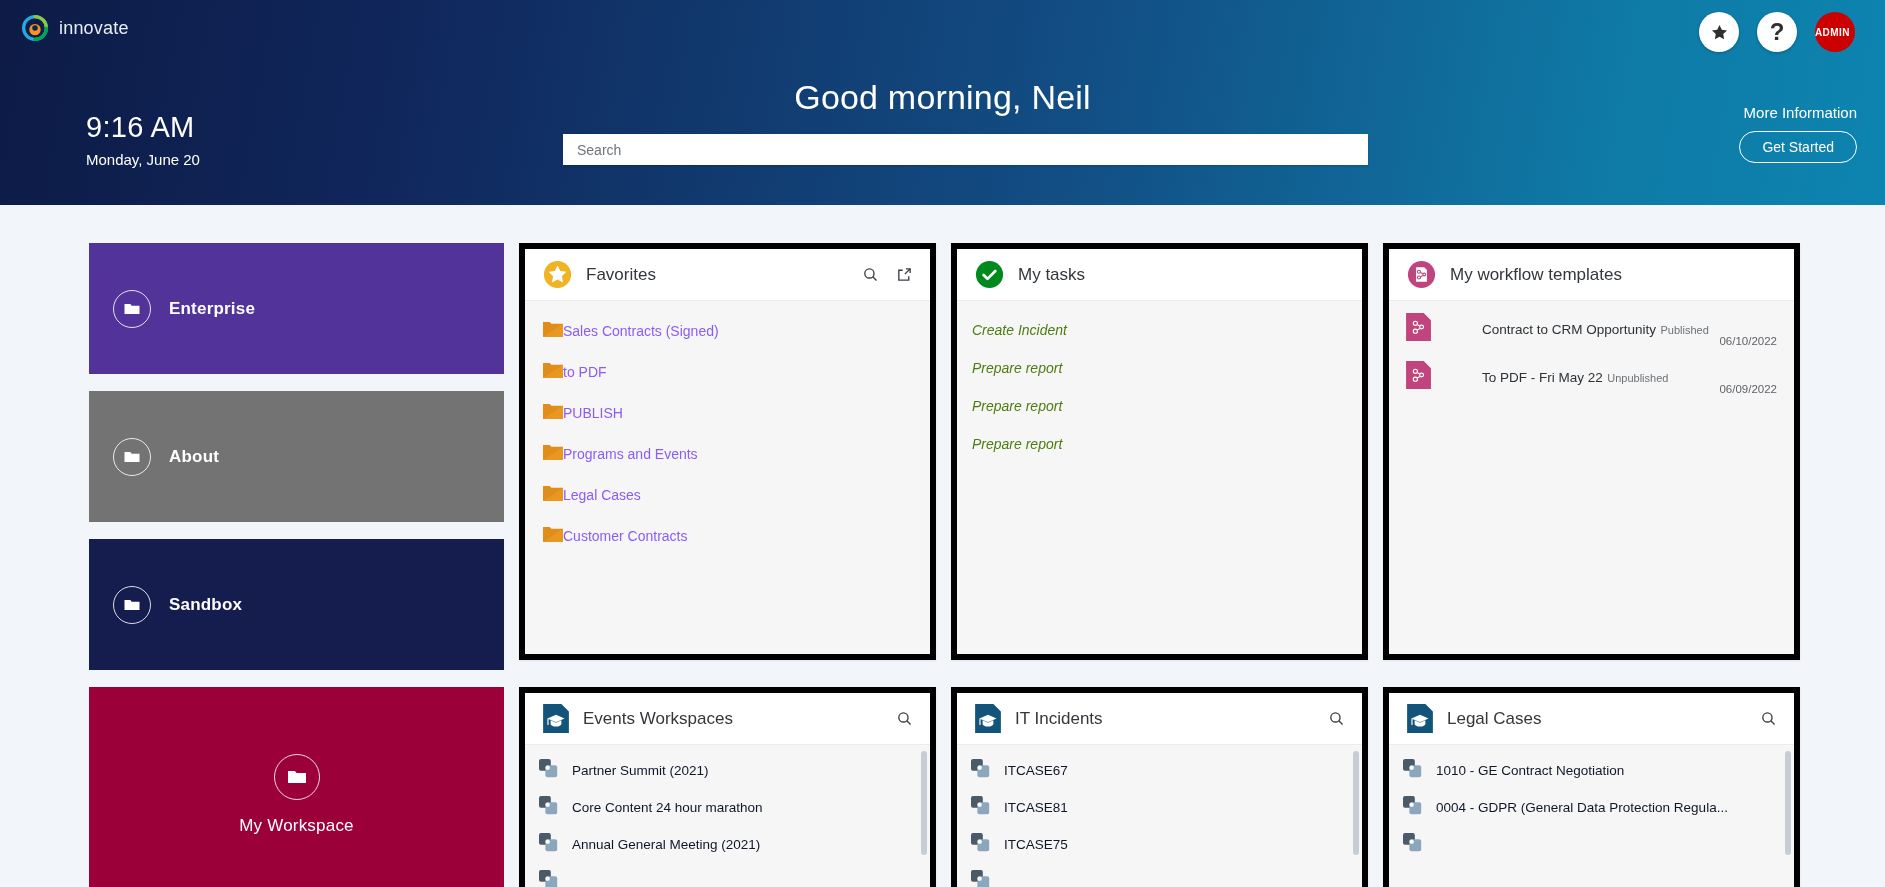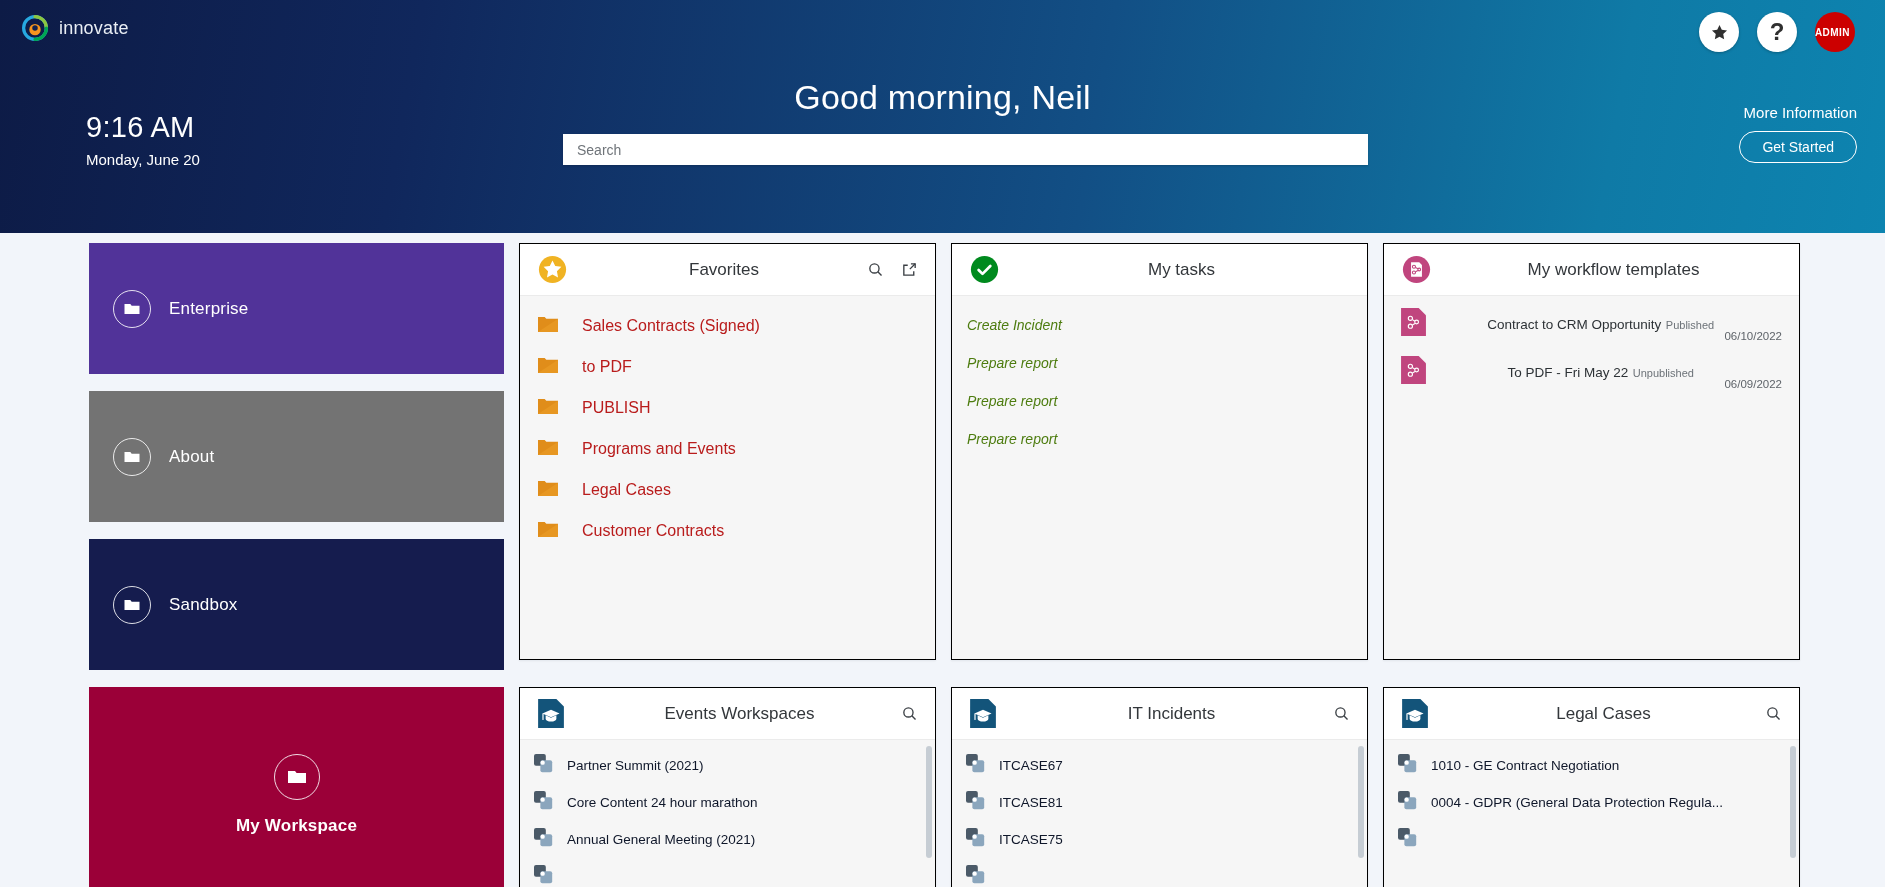--- a/index.html
+++ b/index.html
@@ -6,21 +6,21 @@
   html, body {
     width: 1885px; height: 887px;
     overflow: hidden;
     font-family: "Liberation Sans", sans-serif;
     background: #f2f5fa;
   }
 
   
   .header {
     position: relative;
-    width: 1885px; height: 233px;
+    width: 1885px; height: 205px;
     background: linear-gradient(100deg, #0d1b46 0%, #10275c 22%, #124f85 58%, #0f7aa6 85%, #0d84b0 100%);
     overflow: hidden;
     text-decoration: underline;
   }
   .brand {
     position: absolute; left: 22px; top: 15px;
     display: flex; align-items: center; gap: 11px;
   }
   .brand-logo { width: 26px; height: 26px; display:block; }
   .brand-name {
@@ -90,40 +90,39 @@
     padding-left: 24px;
     color: #ffffff;
     cursor: pointer;
   }
   .tile-ring {
     width: 38px; height: 38px; border-radius: 50%;
     border: 1.5px solid rgba(255,255,255,.85);
     display:flex; align-items:center; justify-content:center;
     flex: 0 0 auto;
   }
-  .tile-label { font-size: 17px; font-weight: 400; margin-left: 18px; letter-spacing:.2px; }
+  .tile-label { font-size: 17px; font-weight: 700; margin-left: 18px; letter-spacing:.2px; }
 
   .bigtile {
     grid-column: 1; height: 215px;
     display:flex; flex-direction: column;
     align-items:center; justify-content:center;
     color:#fff; cursor:pointer;
   }
   .bigtile .tile-ring { width: 46px; height: 46px; border-width: 1.5px; }
-  .bigtile .tile-label { margin-left: 0; margin-top: 16px; font-size: 17px; font-weight: 700; }
+  .bigtile .tile-label { margin-left: 0; margin-top: 16px; font-size: 17px; font-weight: 400; }
 
   
   .card {
     background: #f6f6f6;
-    border: 1px solid #000000;
+    border: 6px solid #000000;
     box-shadow: 0 1px 2px rgba(16,24,40,.07);
     display: flex; flex-direction: column;
     overflow: hidden;
     position: relative;
-    text-align: center;
   }
   .card-top { height: 417px; }
   .card-bot { height: 215px; }
 
   .card-head {
     background: #ffffff;
     height: 52px; flex: 0 0 52px;
     display: flex; align-items: center;
     padding: 0 17px 0 18px;
     border-bottom: 1px solid #ebebeb;
@@ -137,21 +136,21 @@
   .card-actions { display:flex; align-items:center; gap: 17px; flex: 0 0 auto; }
   .act-icon { cursor: pointer; display:flex; }
 
   .card-body { flex: 1 1 auto; overflow: hidden; position: relative; }
 
   
   .fav-row {
     display:flex; align-items:center; height: 41px;
     padding-left: 18px; cursor: pointer;
   }
-  .fav-label { font-size: 16px; color: #b91c1c; margin-left: 24px; }
+  .fav-label { font-size: 14px; color: #8b5cf6; margin-left: 0; }
 
   
   .task-row {
     height: 38px; display:flex; align-items:center;
     padding-left: 15px; cursor:pointer;
   }
   .task-label { font-size: 14px; color: #4d7c0f; font-style: italic; }
 
   
   .wf-row {

